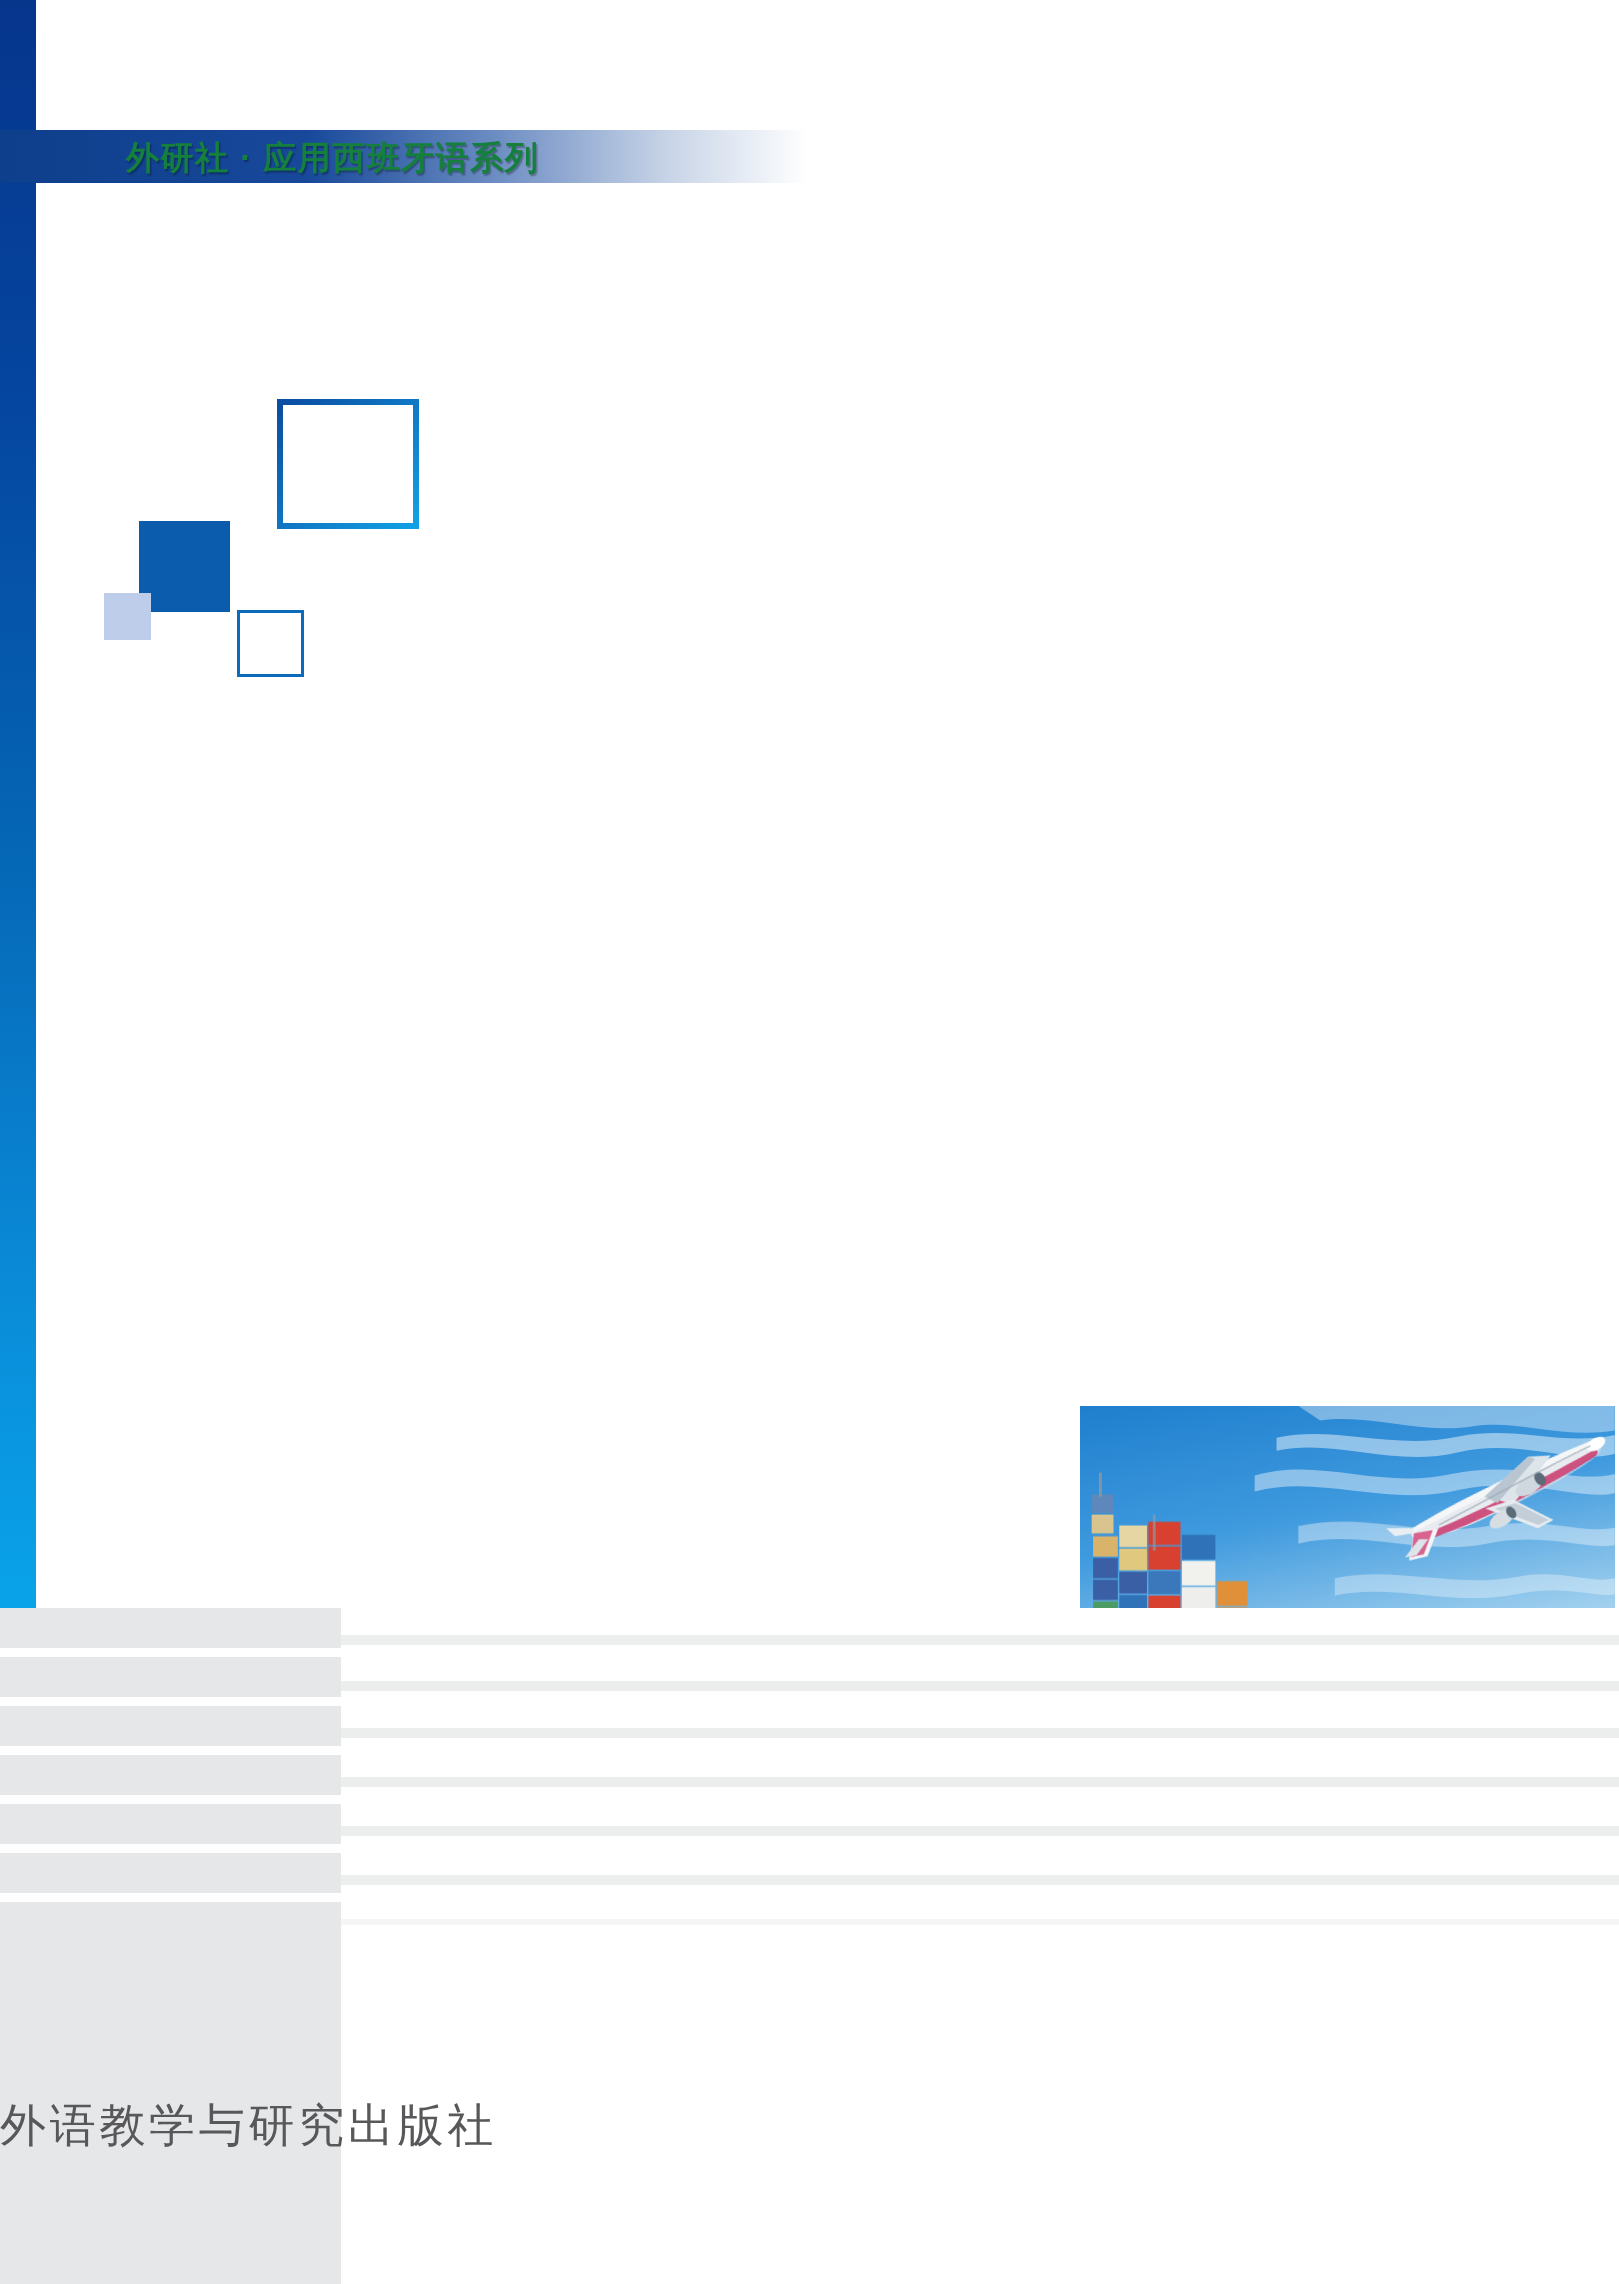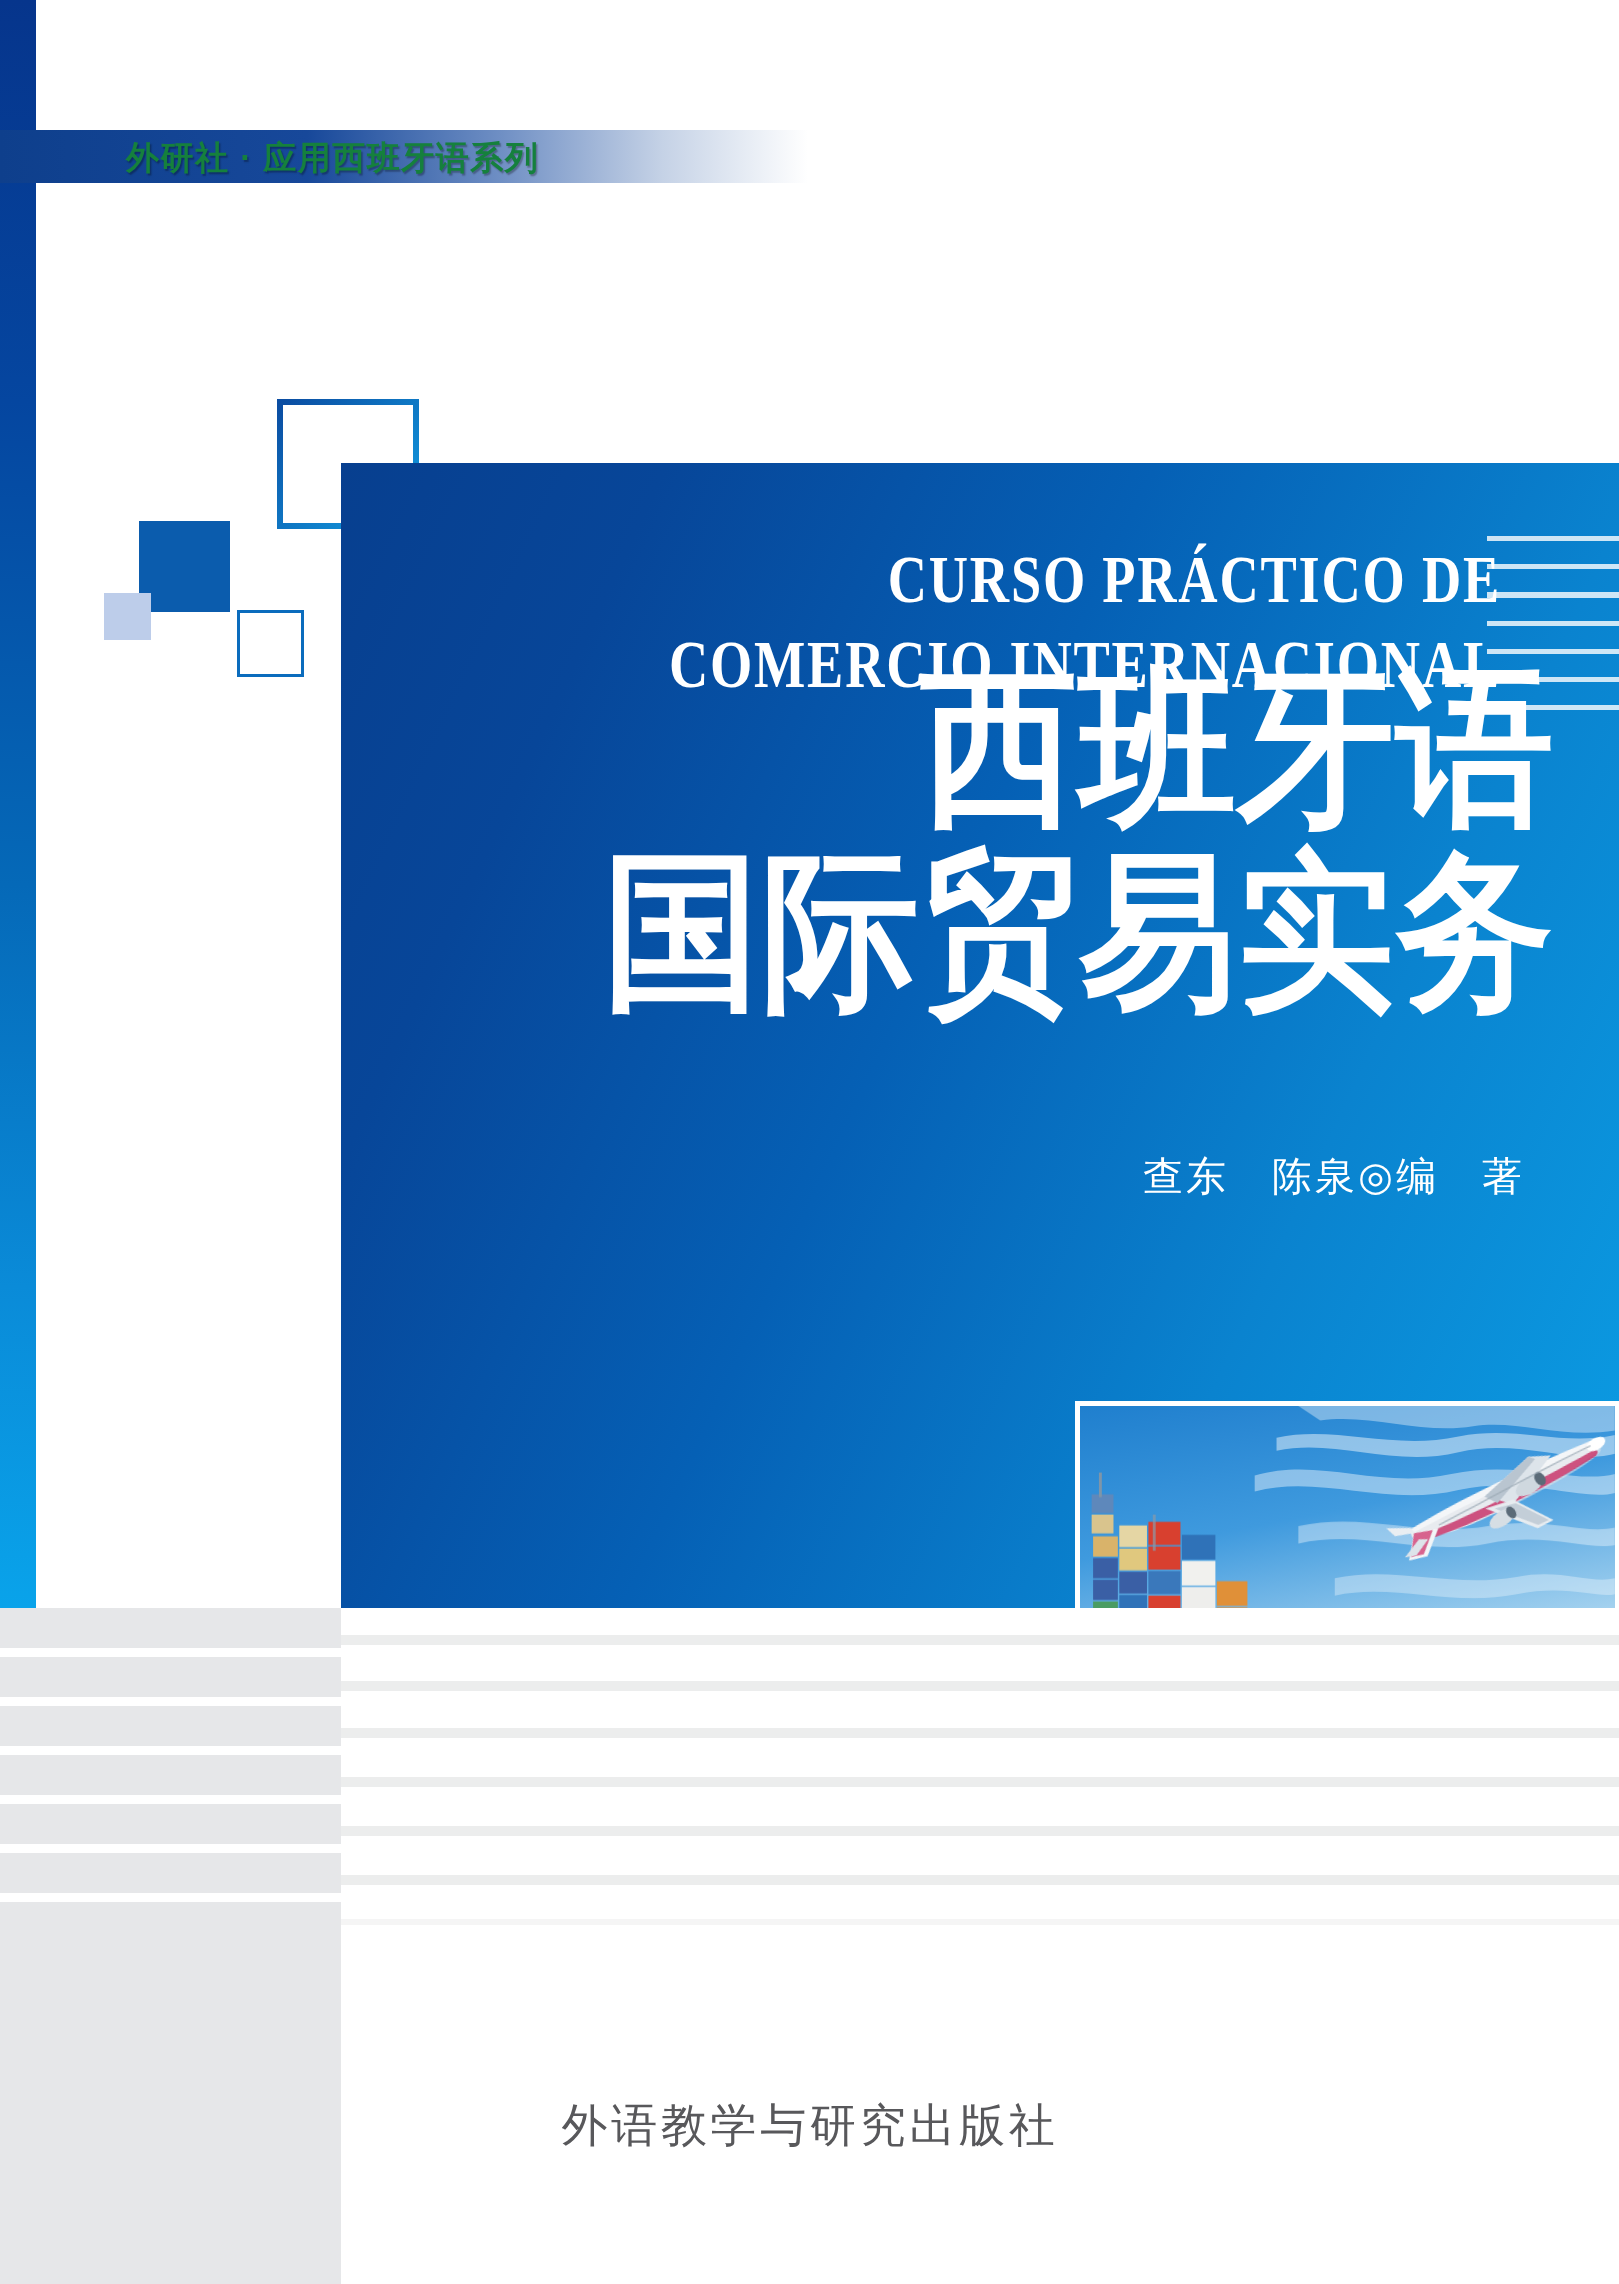--- a/index.html
+++ b/index.html
@@ -156,65 +156,41 @@
     background:#e6e7e9;
   }
   .stripe-left{left:0;width:341px;}
   .stripe-right{left:341px;width:1279px;background:#eceded;}
 
   
   .publisher{
     position:absolute;
     left:0; right:0;
     top:2095px;
-    text-align:center;
+    text-align:left;
     color:#58585b;
     font-size:46px;
     letter-spacing:3.7px;
   }
 </style>
 </head>
 <body>
 
 <div id="cover">
 
   <div class="spine-bar"></div>
 
   <div class="series-banner"></div>
   <div class="series-banner-label">外研社 · 应用西班牙语系列</div>
 
   <div class="deco-square sq-outline-big"></div>
   <div class="deco-square sq-solid-mid"></div>
   <div class="deco-square sq-pale"></div>
   <div class="deco-square sq-outline-small"></div>
 
-  <div class="main-panel">
-
-    <div class="panel-rules">
-      <div class="rule"></div>
-      <div class="rule"></div>
-      <div class="rule"></div>
-      <div class="rule"></div>
-      <div class="rule"></div>
-      <div class="rule"></div>
-      <div class="rule"></div>
-    </div>
-
-    <div class="es-title">
-      <div>CURSO PRÁCTICO DE</div>
-      <div>COMERCIO INTERNACIONAL</div>
-    </div>
-
-    <div class="cn-title">
-      <div>西班牙语</div>
-      <div>国际贸易实务</div>
-    </div>
-
-    <div class="authors">查东　陈泉◎编　著</div>
-  </div>
 
   <div class="photo">
     <svg viewBox="0 0 735 572" preserveAspectRatio="none">
       <defs>
         <linearGradient id="sky" x1="0" y1="0" x2="0.25" y2="1">
           <stop offset="0" stop-color="#1f7fce"></stop>
           <stop offset="0.35" stop-color="#3f9ade"></stop>
           <stop offset="0.68" stop-color="#9fcfee"></stop>
           <stop offset="0.86" stop-color="#e2eef7"></stop>
           <stop offset="1" stop-color="#f3f7fa"></stop>

